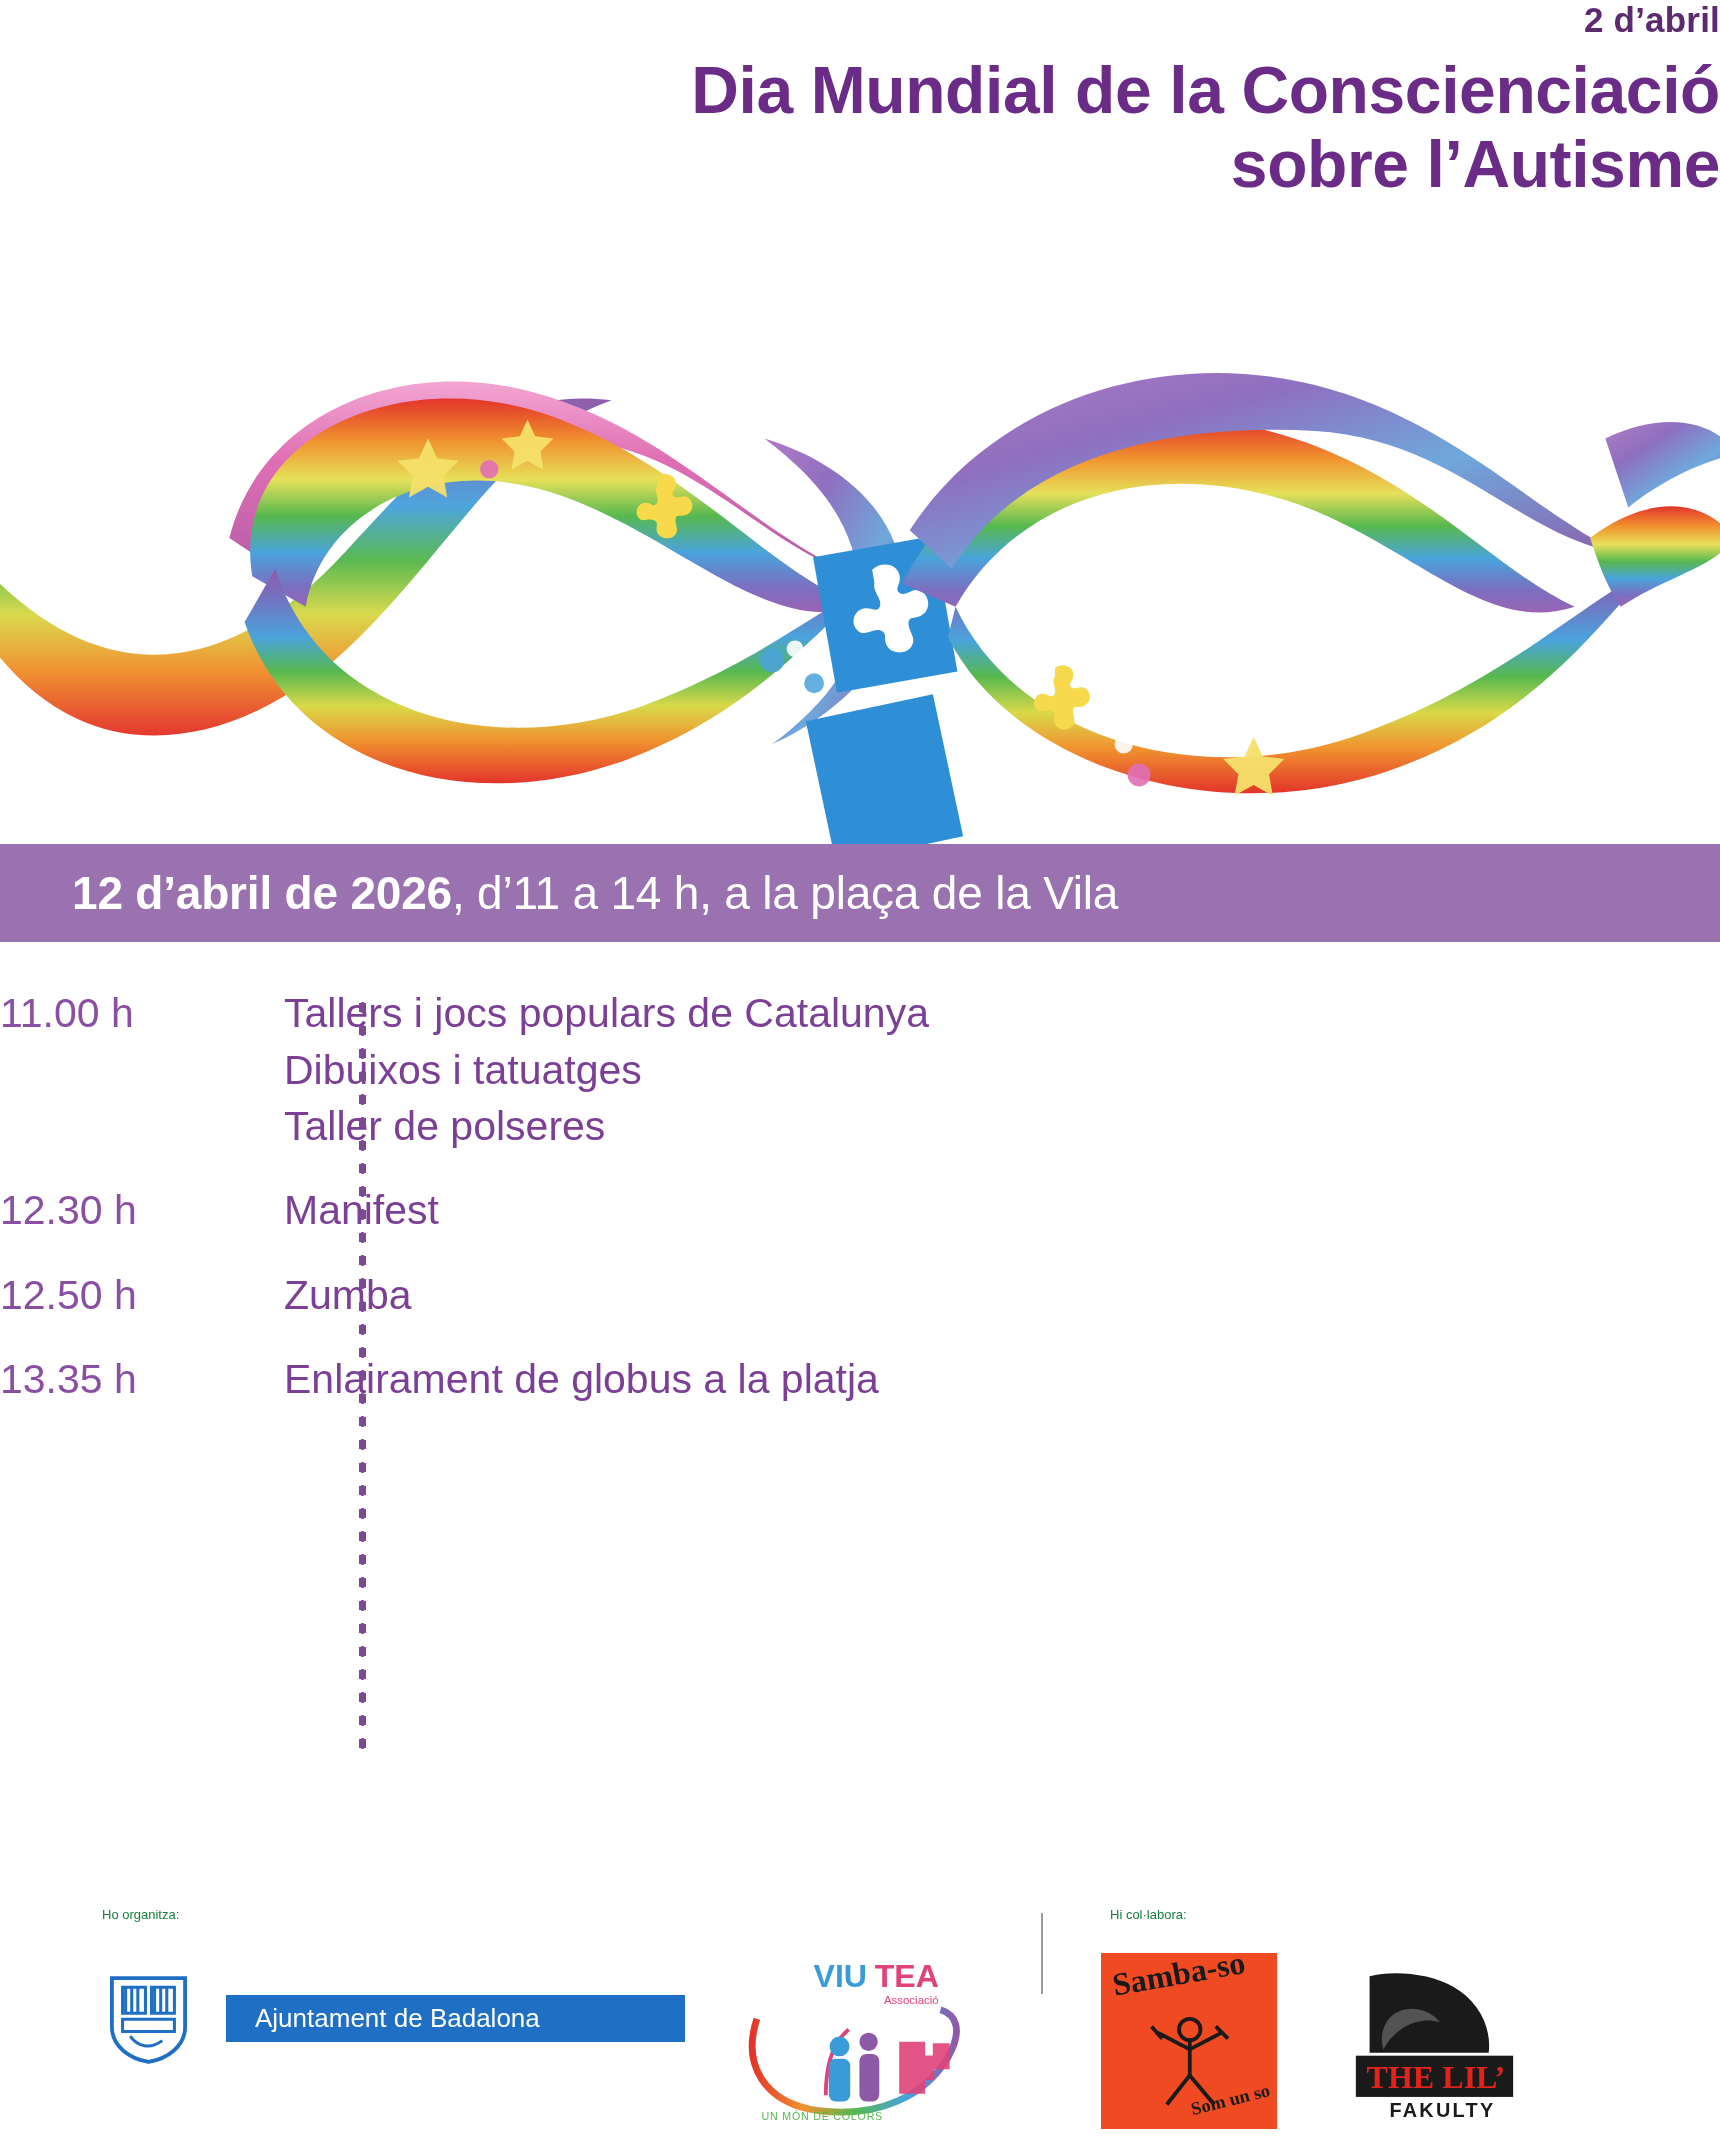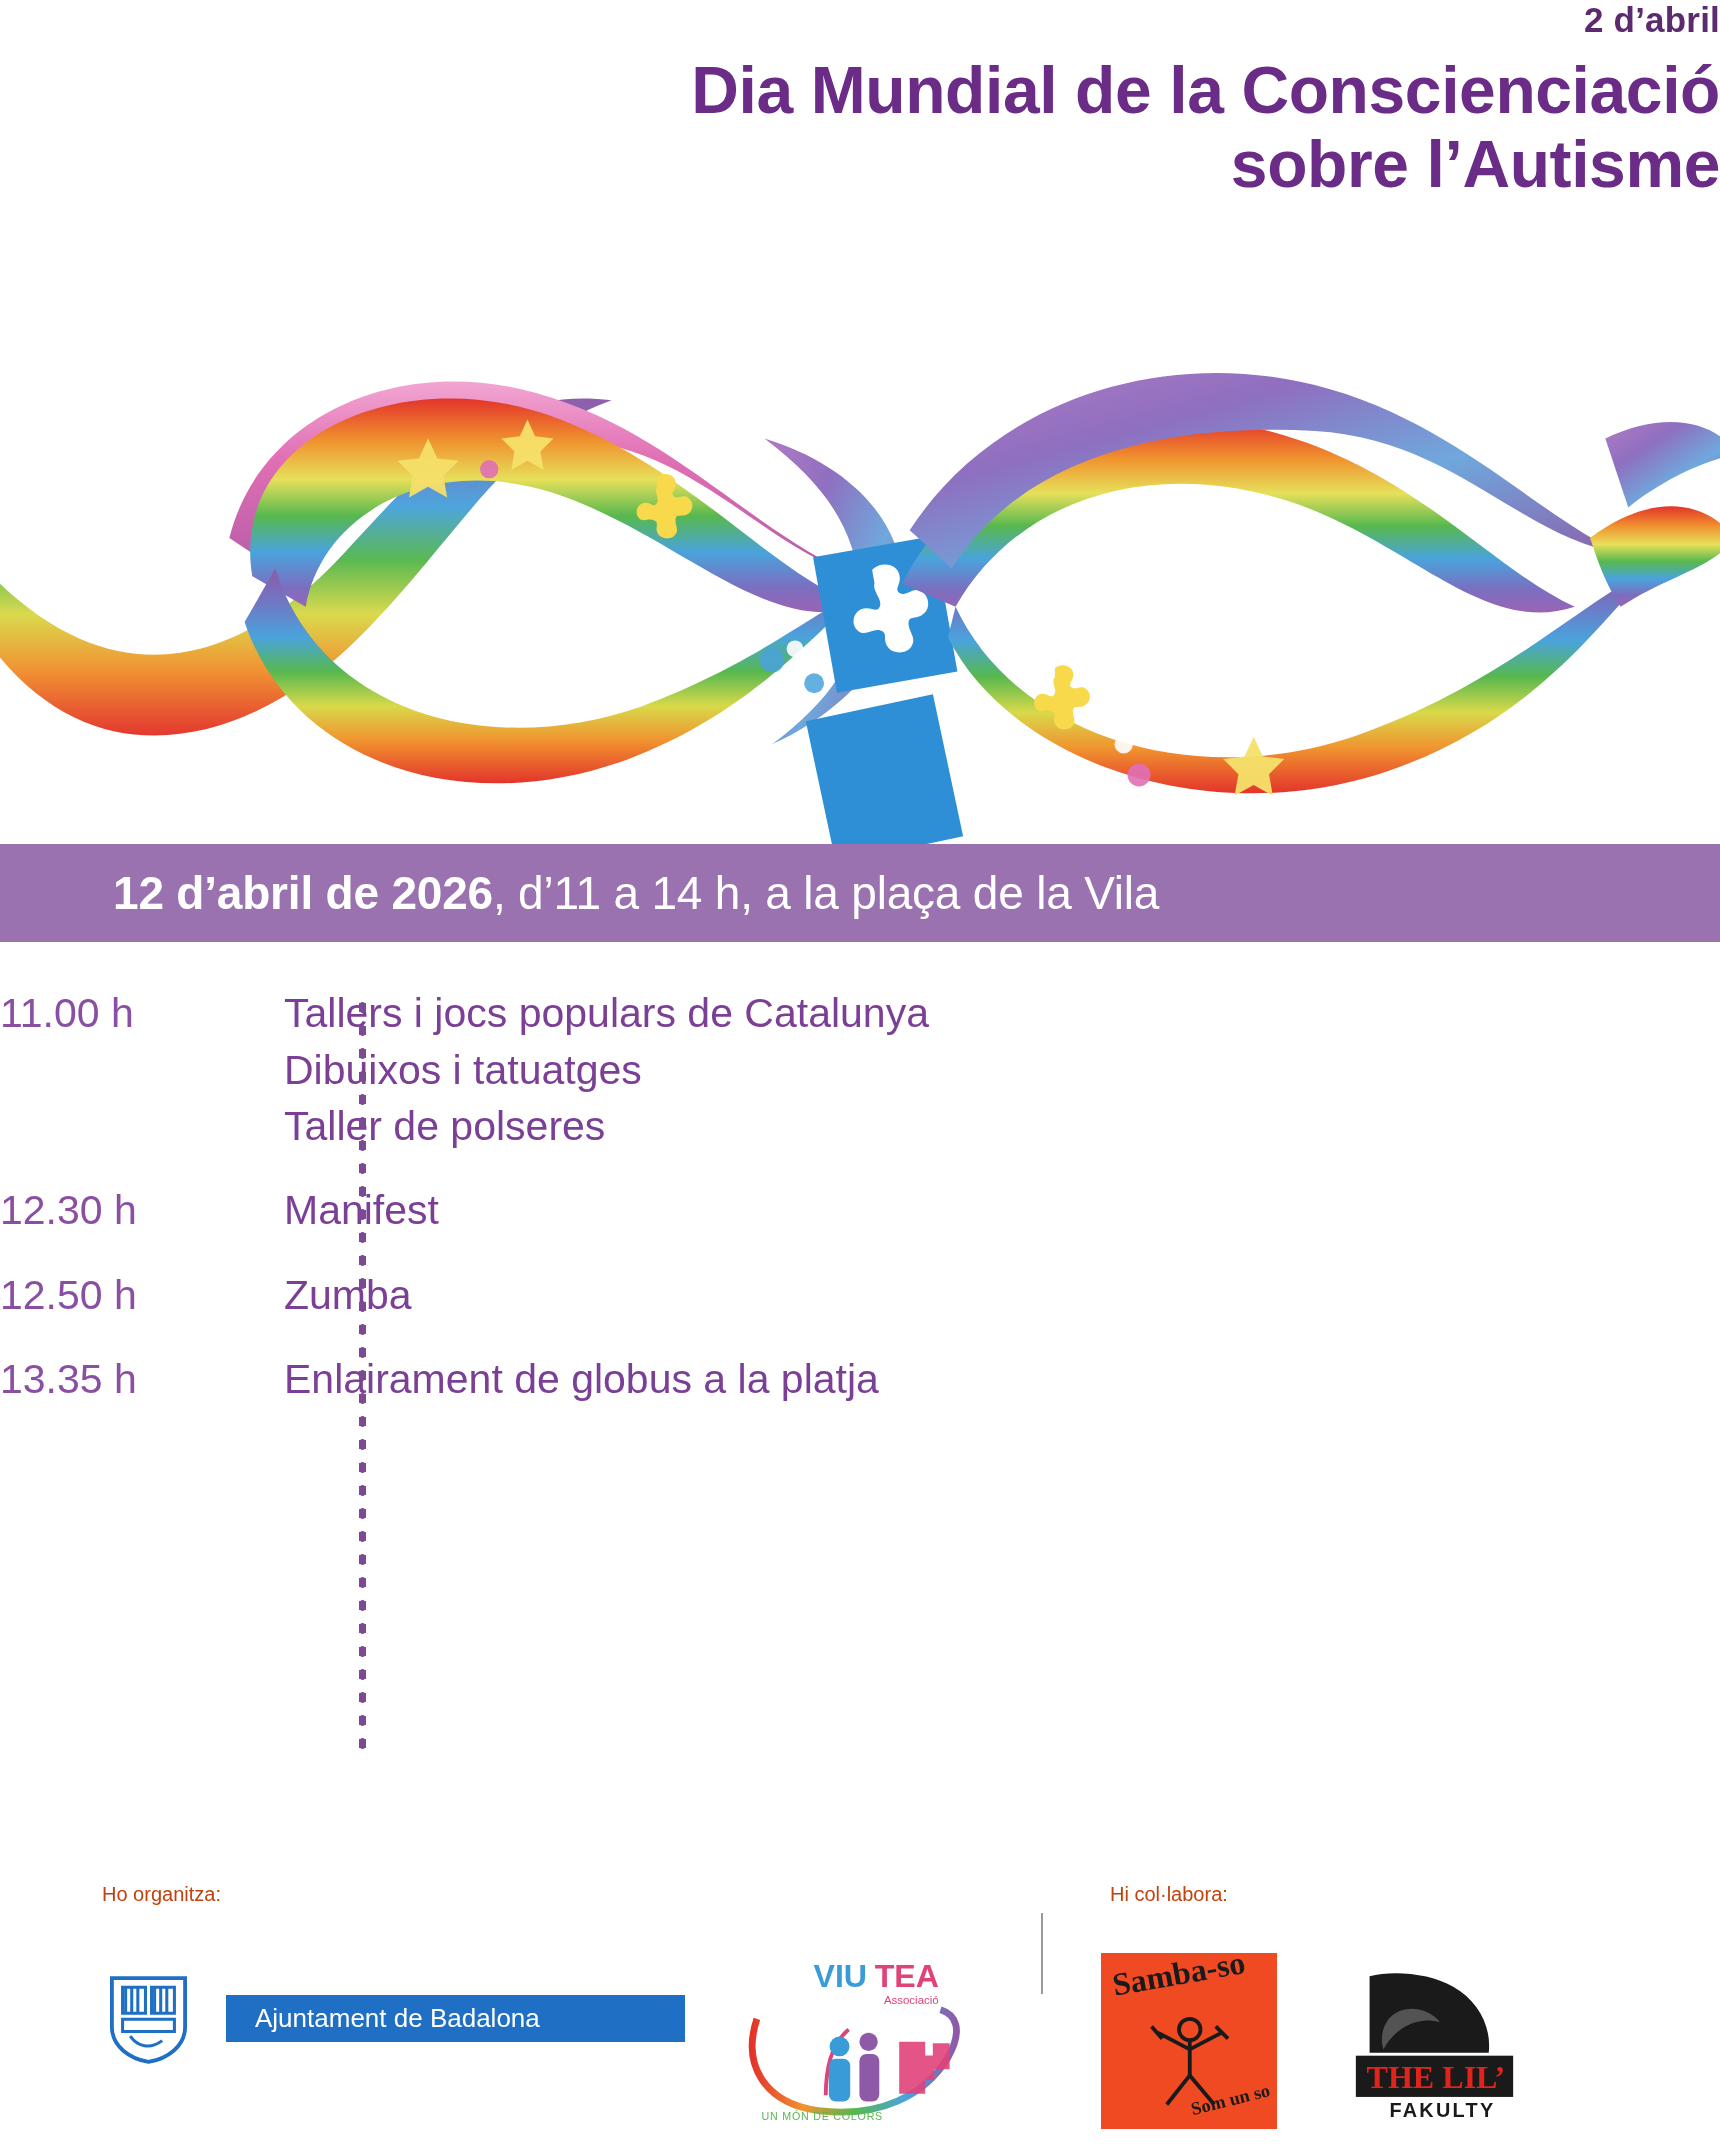--- a/index.html
+++ b/index.html
@@ -42,21 +42,21 @@
     overflow: hidden;
   }
   .ribbon-wrap svg { display: block; }
 
   
   .band {
     background: #9b72b0;
     height: 98px;
     display: flex;
     align-items: center;
-    padding-left: 113px;
+    padding-left: 72px;
     color: #ffffff;
   }
   .band-text {
     font-size: 46px;
     letter-spacing: -0.2px;
     white-space: nowrap;
   }
   .band-text b { font-weight: bold; }
 
   
@@ -102,22 +102,23 @@
     left: 0; right: 0;
     bottom: 0;
     height: 268px;
   }
   .footer-labels {
     position: relative;
     height: 35px;
   }
   .lbl {
     position: absolute;
-    font-size: 20px;
-    color: #c2410c;
+    font-size: 13px;
+    color: #15803d;
+    margin-top: 24px;
   }
   .lbl-org { left: 102px; top: 0; }
   .lbl-col { left: 1110px; top: 0; }
   .divider {
     position: absolute;
     left: 1041px;
     top: -4.6px;
     width: 2.3px;
     height: 81px;
     background: #9a9a9a;

